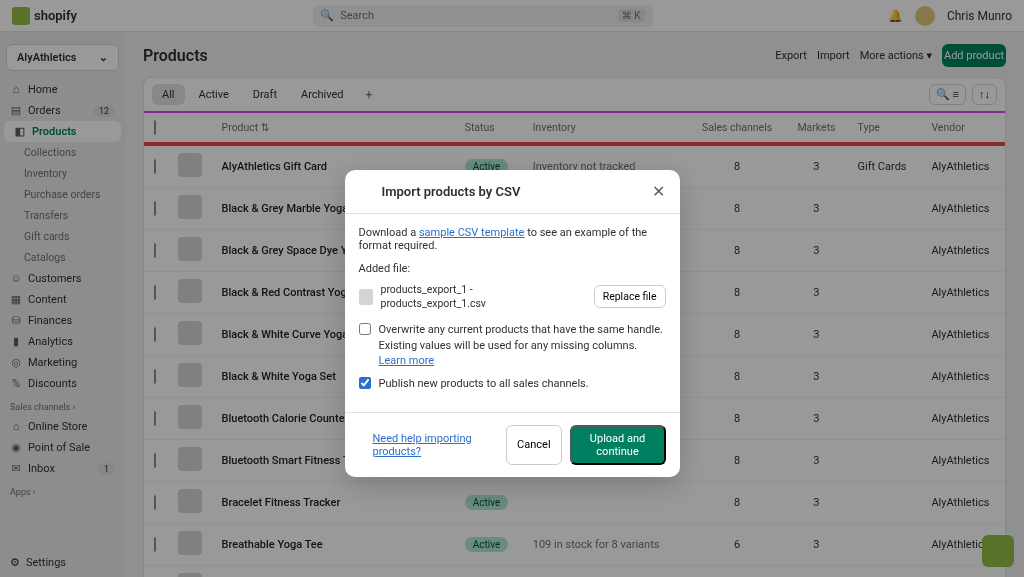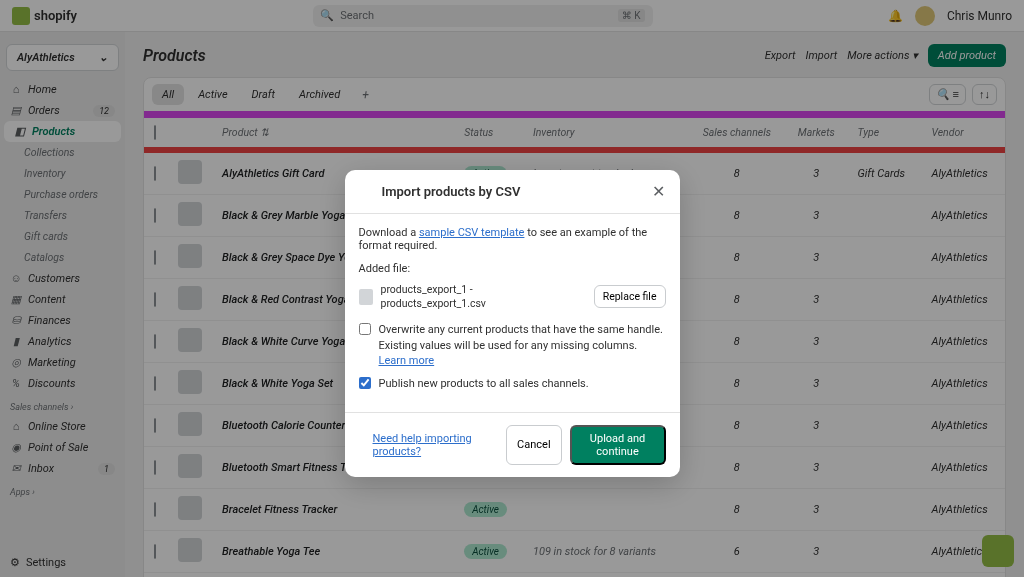--- a/index.html
+++ b/index.html
@@ -5,44 +5,44 @@
 * { box-sizing: border-box; margin: 0; padding: 0; font-family: -apple-system, BlinkMacSystemFont, "Segoe UI", Roboto, sans-serif; }
 body { background: #f1f1f1; font-size: 12px; color: #303030; overflow: hidden; }
 .topbar { height: 32px; background: #fff; border-bottom: 1px solid #e1e1e1; display: flex; align-items: center; padding: 0 12px; gap: 12px; }
 .logo { display: flex; align-items: center; gap: 4px; font-weight: 600; font-size: 13px; color: #303030; }
 .logo-icon { width: 18px; height: 18px; background: #95bf47; border-radius: 3px; position: relative; }
 .search-wrap { flex: 1; display: flex; justify-content: center; }
 .search-box { width: 340px; height: 22px; background: #f1f1f1; border-radius: 6px; display: flex; align-items: center; padding: 0 8px; gap: 6px; color: #6d7175; font-size: 11px; }
 .search-kbd { background: #e1e1e1; border-radius: 3px; padding: 1px 4px; font-size: 10px; }
 .top-right { display: flex; align-items: center; gap: 12px; font-size: 12px; }
 .avatar { width: 20px; height: 20px; border-radius: 50%; background: #e0c878; }
-.layout { display: flex; height: calc(100vh - 32px); font-style: italic; }
+.layout { display: flex; height: calc(100vh - 32px); }
 .sidebar { width: 125px; background: #ebebeb; padding: 8px 0; overflow-y: auto; font-size: 11px; }
 .side-item { display: flex; align-items: center; gap: 6px; padding: 4px 10px; color: #303030; cursor: pointer; }
 .side-item.active { background: #fff; border-radius: 6px; margin: 0 4px; font-weight: 600; color: #008060; }
 .side-item .badge { margin-left: auto; background: #e1e1e1; border-radius: 8px; padding: 1px 6px; font-size: 9px; }
 .side-sub { padding-left: 24px; font-size: 10.5px; color: #6d7175; }
 .side-header { padding: 8px 10px 4px; font-size: 9px; color: #6d7175; text-transform: none; }
 .side-icon { width: 12px; height: 12px; display: inline-flex; align-items: center; justify-content: center; font-size: 11px; color: #5c5f62; }
 .store-select { margin: 4px 6px 8px; padding: 6px 10px; background: #fff; border: 1px solid #d2d5d8; border-radius: 6px; display: flex; align-items: center; justify-content: space-between; font-size: 11px; font-weight: 600; cursor: pointer; }
 .main { flex: 1; padding: 12px 18px; overflow-y: auto; }
 .page-head { display: flex; align-items: center; margin-bottom: 10px; }
 .page-title { font-size: 16px; font-weight: 600; }
 .page-actions { margin-left: auto; display: flex; align-items: center; gap: 10px; font-size: 12px; }
-.btn-primary { background: #008060; color: #fff; padding: 5px 10px; border-radius: 6px; font-size: 11px; cursor: pointer; }
+.btn-primary { background: #008060; color: #fff; padding: 5px 2px; border-radius: 6px; font-size: 11px; cursor: pointer; }
 .btn-link { color: #303030; cursor: pointer; font-size: 11px; }
 .card { background: #fff; border-radius: 8px; border: 1px solid #e1e1e1; }
-.tabs { display: flex; align-items: center; padding: 6px 8px; gap: 4px; border-bottom: 7px solid #d946ef; text-align: center; }
+.tabs { display: flex; align-items: center; padding: 6px 8px; gap: 4px; border-bottom: 2px solid #d946ef; text-align: center; }
 .tab { padding: 4px 10px; border-radius: 6px; font-size: 11px; cursor: pointer; color: #303030; }
 .tab.active { background: #e3e3e3; }
 .tab-add { padding: 2px 8px; color: #6d7175; cursor: pointer; }
 .tab-right { margin-left: auto; display: flex; gap: 6px; }
 .icon-btn { border: 1px solid #d2d5d8; border-radius: 6px; padding: 3px 6px; font-size: 11px; cursor: pointer; background: #fff; }
 table { width: 100%; border-collapse: collapse; font-size: 11px; }
-th { text-align: left; padding: 8px 10px; font-weight: 400; color: #6d7175; font-size: 10.5px; border-bottom: 6px solid #ef4444; }
+th { text-align: left; padding: 8px 10px; font-weight: 400; color: #6d7175; font-size: 10.5px; border-bottom: 4px solid #ef4444; }
 td { padding: 7px 10px; border-bottom: 1px solid #f1f1f1; vertical-align: middle; }
 .thumb { width: 24px; height: 24px; background: #d2d5d8; border-radius: 4px; display: inline-block; }
 .prod-name { font-weight: 500; color: #202223; }
 .status-pill { background: #aee9d1; color: #0a4d3c; padding: 2px 8px; border-radius: 8px; font-size: 10px; display: inline-block; }
 .cb { width: 13px; height: 13px; border: 1px solid #8c9196; border-radius: 3px; cursor: pointer; }
 .overlay { position: fixed; inset: 0; background: rgba(0,0,0,0.4); display: flex; align-items: flex-start; justify-content: center; padding-top: 170px; }
 .modal { width: 335px; background: #fff; border-radius: 10px; box-shadow: 0 8px 30px rgba(0,0,0,0.2); }
 .modal-head { display: flex; align-items: center; justify-content: space-between; padding: 12px 14px; border-bottom: 1px solid #e1e1e1; }
 .modal-title { font-weight: 600; font-size: 13px; margin-left: 23px; }
 .modal-close { font-size: 16px; color: #5c5f62; cursor: pointer; }

